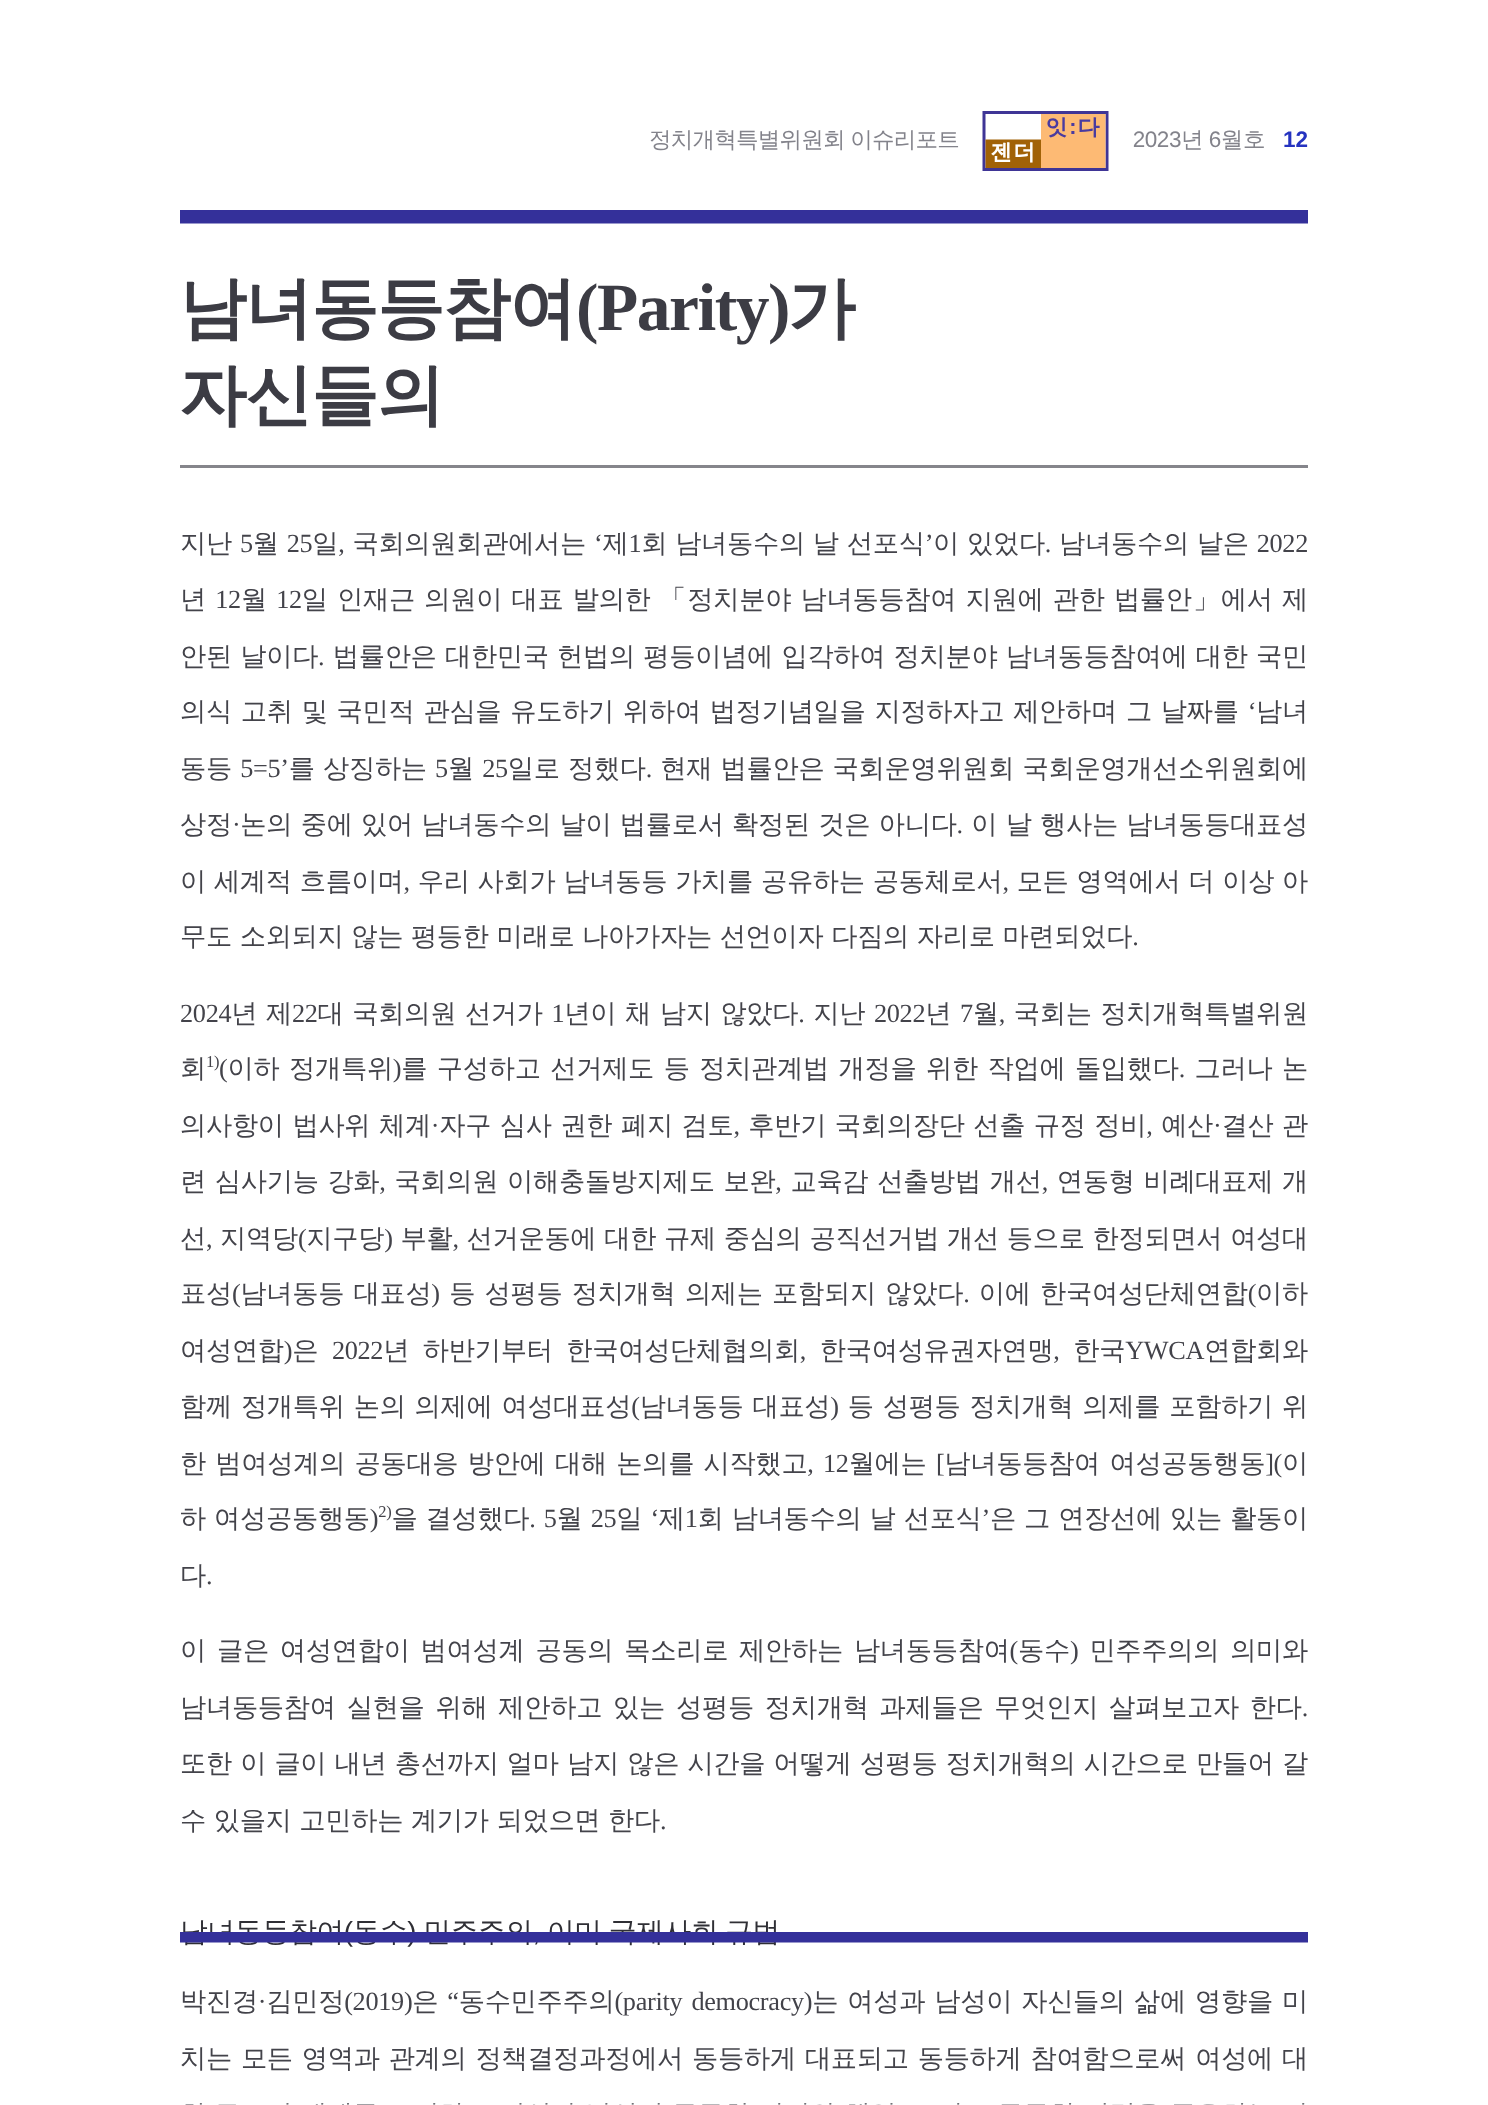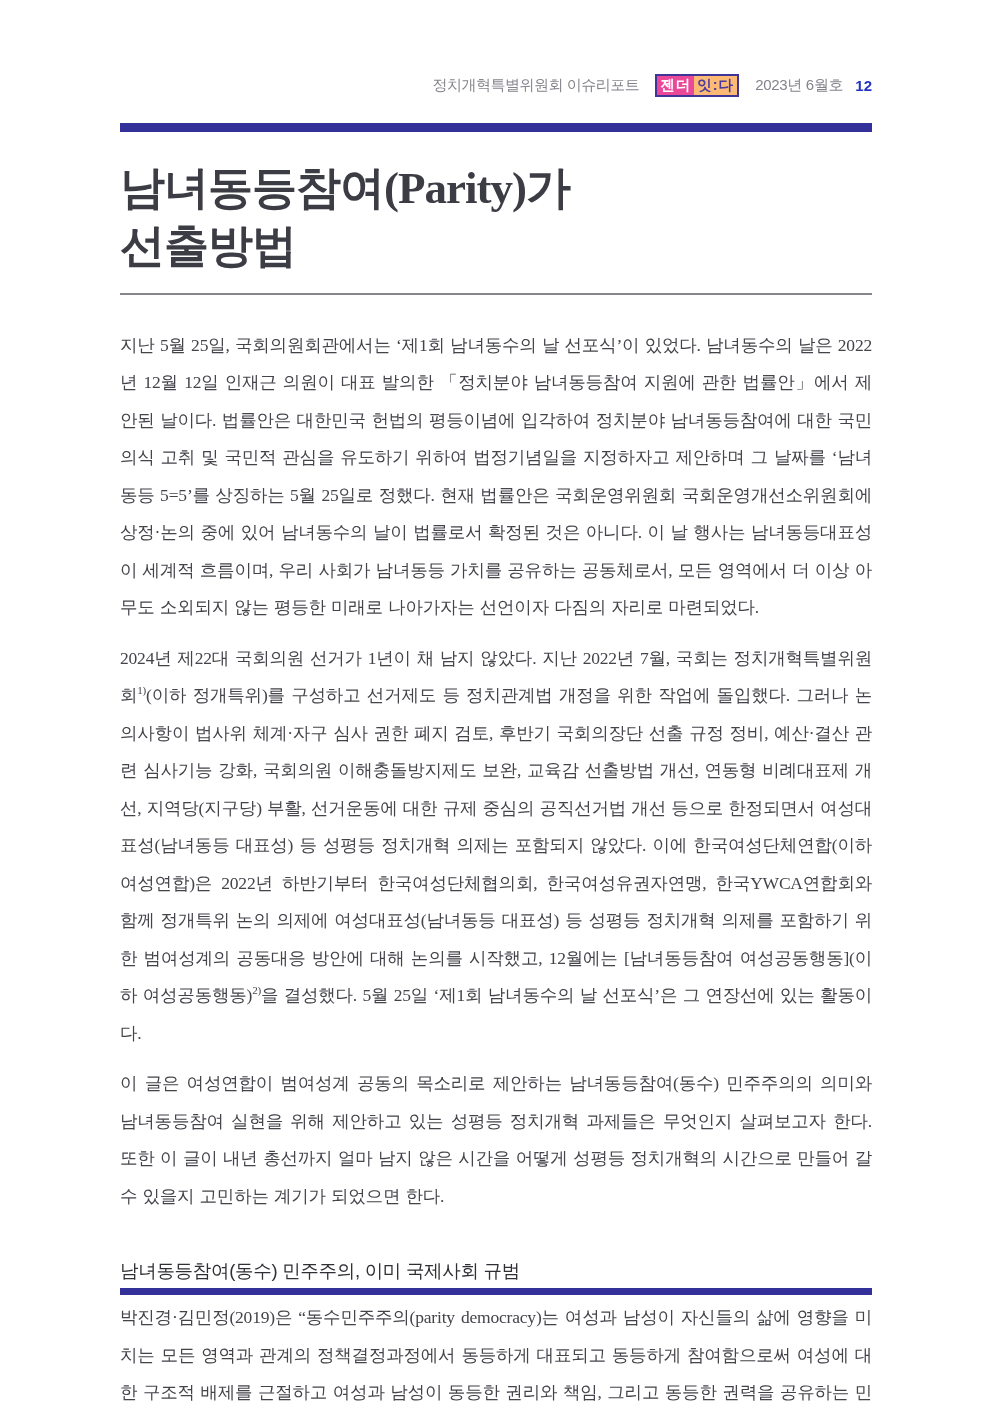--- a/index.html
+++ b/index.html
@@ -9,21 +9,21 @@
 
   
   .doc-header {
     display: flex; justify-content: flex-end; align-items: center;
     padding-top: 74px; gap: 16px;
     font-family: "Liberation Sans", "DejaVu Sans", sans-serif;
     font-size: 15px; color: #83838b;
   }
   .hdr-series { letter-spacing: -0.5px; }
   .logo { display: inline-flex; border: 2px solid #3f3596; font-weight: bold; font-size: 14.5px; line-height: 1; }
-  .logo-left { background: #ec4899; color: #ffffff; padding: 2px 3px; letter-spacing: 1px; }
+  .logo-left { background: #a16207; color: #ffffff; padding: 2px 3px; letter-spacing: 1px; margin-top: 17px; }
   .logo-right { background: #fdba74; color: #4a3ba0; padding: 2px 3px; letter-spacing: 1px; }
   .hdr-issue { letter-spacing: -0.3px; }
   .hdr-page { color: #2533c0; font-weight: bold; margin-left: -4px; }
 
   
   .top-bar { margin-top: 26px; height: 9px; background: #34309a; }
   .bottom-bar { position: absolute; left: 120px; right: 120px; top: 1288px; height: 7px; background: #34309a; }
 
   
   .title {
@@ -68,21 +68,21 @@
     <span class="logo">
         <span class="logo-left">젠더</span>
         <span class="logo-right">잇:다</span>
       </span>
     <span class="hdr-issue">2023년 6월호</span>
     <span class="hdr-page">12</span>
   </header>
 
   <div class="top-bar"></div>
 
-  <h1 class="title"><span>남녀동등참여(Parity)가</span><br><span>선출방법</span></h1>
+  <h1 class="title"><span>남녀동등참여(Parity)가</span><br><span>자신들의</span></h1>
 
 
   <hr class="divider">
 
   <div class="body-area">
 
     <p class="body-p">지난 5월 25일, 국회의원회관에서는 ‘제1회 남녀동수의 날 선포식’이 있었다. 남녀동수의 날은 2022년 12월 12일 인재근 의원이 대표 발의한 「정치분야 남녀동등참여 지원에 관한 법률안」에서 제안된 날이다. 법률안은 대한민국 헌법의 평등이념에 입각하여 정치분야 남녀동등참여에 대한 국민의식 고취 및 국민적 관심을 유도하기 위하여 법정기념일을 지정하자고 제안하며 그 날짜를 ‘남녀동등 5=5’를 상징하는 5월 25일로 정했다. 현재 법률안은 국회운영위원회 국회운영개선소위원회에 상정·논의 중에 있어 남녀동수의 날이 법률로서 확정된 것은 아니다. 이 날 행사는 남녀동등대표성이 세계적 흐름이며, 우리 사회가 남녀동등 가치를 공유하는 공동체로서, 모든 영역에서 더 이상 아무도 소외되지 않는 평등한 미래로 나아가자는 선언이자 다짐의 자리로 마련되었다.</p>
 
     <p class="body-p"><span>2024년 제22대 국회의원 선거가 1년이 채 남지 않았다. 지난 2022년 7월, 국회는 정치개혁특별위원회</span><sup>1)</sup><span>(이하 정개특위)를 구성하고 선거제도 등 정치관계법 개정을 위한 작업에 돌입했다. 그러나 논의사항이 법사위 체계·자구 심사 권한 폐지 검토, 후반기 국회의장단 선출 규정 정비, 예산·결산 관련 심사기능 강화, 국회의원 이해충돌방지제도 보완, 교육감 선출방법 개선, 연동형 비례대표제 개선, 지역당(지구당) 부활, 선거운동에 대한 규제 중심의 공직선거법 개선 등으로 한정되면서 여성대표성(남녀동등 대표성) 등 성평등 정치개혁 의제는 포함되지 않았다. 이에 한국여성단체연합(이하 여성연합)은 2022년 하반기부터 한국여성단체협의회, 한국여성유권자연맹, 한국YWCA연합회와 함께 정개특위 논의 의제에 여성대표성(남녀동등 대표성) 등 성평등 정치개혁 의제를 포함하기 위한 범여성계의 공동대응 방안에 대해 논의를 시작했고, 12월에는 [남녀동등참여 여성공동행동](이하 여성공동행동)</span><sup>2)</sup><span>을 결성했다. 5월 25일 ‘제1회 남녀동수의 날 선포식’은 그 연장선에 있는 활동이다.</span></p>
 

